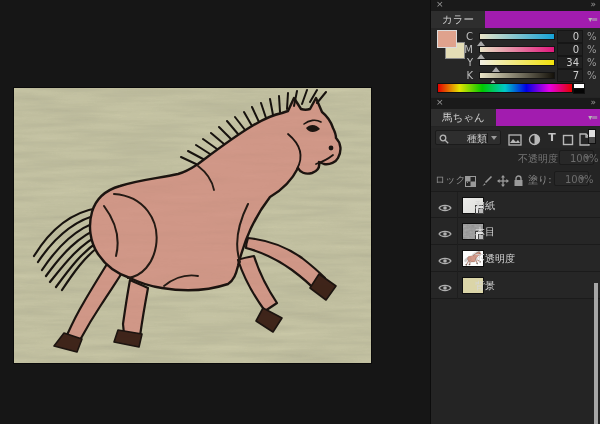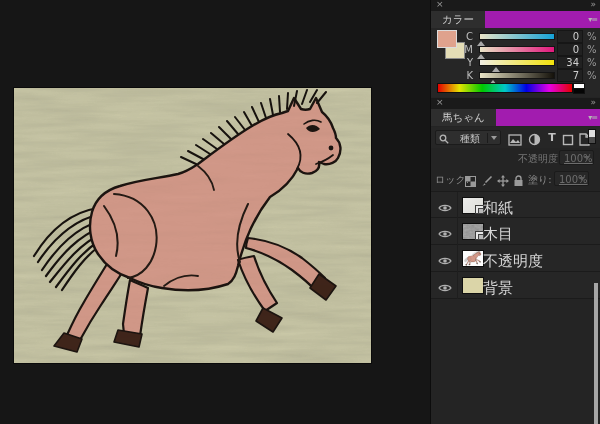--- a/index.html
+++ b/index.html
@@ -48,61 +48,61 @@
 
   .spectrum{position:absolute;left:6px;top:55px;width:136px;height:10px;border:1px solid #101010;
     background:linear-gradient(90deg,#e40000 0%,#e4e400 16%,#00c800 33%,#00c8c8 50%,#0000e4 66%,#e400e4 83%,#e40000 100%);}
   .cap-white{position:absolute;left:142px;top:55px;width:12px;height:6px;background:#fff;border:1px solid #101010;}
   .cap-black{position:absolute;left:142px;top:60px;width:12px;height:6px;background:#050505;border:1px solid #101010;}
 
   
   .frow{position:absolute;left:0;top:29px;width:100%;height:21px;background:#262626;}
   .kindbox{position:absolute;left:4px;top:3px;width:66px;height:15px;background:#2e2e2e;
            border:1px solid #1b1b1b;border-radius:2px;color:#c8c8c8;font-size:10px;}
-  .kindbox .ktext{position:absolute;left:24px;top:1px;line-height:13px;}
+  .kindbox .ktext{position:absolute;left:31px;top:1px;line-height:13px;}
   .kindbox .kdiv{position:absolute;right:12px;top:2px;width:1px;height:10px;background:#1b1b1b;}
   .caret{width:0;height:0;border-left:3px solid transparent;border-right:3px solid transparent;
          border-top:4px solid #9a9a9a;display:inline-block;}
   .kindbox .caret{position:absolute;right:3px;top:5px;}
   .ficon{position:absolute;top:4px;width:16px;height:14px;text-align:center;color:#b8b8b8;}
   .ftoggle{position:absolute;right:5px;top:2px;width:8px;height:15px;border:1px solid #101010;background:#4a4a4a;}
   .ftoggle .on{position:absolute;left:0;top:0;width:100%;height:7px;background:#dedede;}
 
   .brow{position:absolute;left:0;top:51px;width:100%;height:20px;}
   .combo{position:absolute;background:#282828;border:1px solid #1b1b1b;border-radius:2px;
          color:#777;font-size:10px;}
   .blend{left:4px;top:1px;width:78px;height:15px;}
   .blend .btext{position:absolute;left:6px;top:1px;line-height:13px;}
   .blend .caret{position:absolute;right:4px;top:5px;border-top-color:#6a6a6a;}
   .dimlab{position:absolute;font-size:10px;color:#767676;top:3px;}
   .oplab{left:87px;}
   .valdrop{position:absolute;top:1px;width:35px;height:15px;background:#282828;border:1px solid #1b1b1b;
            border-radius:2px;color:#6d6d6d;font-size:10px;}
-  .valdrop .vtext{position:absolute;left:4px;top:1px;line-height:13px;text-decoration:underline;}
+  .valdrop .vtext{position:absolute;left:10px;top:1px;line-height:13px;}
   .valdrop .caret{position:absolute;right:3px;top:5px;border-top-color:#5f5f5f;}
   .opval{left:128px;}
 
   .krow{position:absolute;left:0;top:72px;width:100%;height:20px;}
   .locklab{left:4px;color:#8b8b8b;}
   .lkicon{position:absolute;top:2px;color:#9a9a9a;}
   .filllab{left:97px;color:#8b8b8b;}
   .fillval{left:123px;}
 
   .llist{position:absolute;left:0;top:93px;width:100%;}
   .lrow{position:absolute;left:0;width:100%;height:27px;border-bottom:1px solid #1b1b1b;background:#262626;}
   .lrow:first-child{border-top:1px solid #1b1b1b;}
   .eye{position:absolute;left:7px;top:7px;width:14px;height:12px;}
   .eyediv{position:absolute;left:26px;top:0;width:1px;height:27px;background:#1e1e1e;}
   .lthumb{position:absolute;left:31px;top:5px;width:22px;height:17px;border:1px solid #0f0f0f;background:#fff;}
   .t-washi{background:linear-gradient(135deg,#ececea,#dcdcd8);}
   .t-bg{background:#dbd5a8;}
   .t-horse{background:#fdfdfd;}
   .sobadge{position:absolute;right:-1px;bottom:-1px;width:9px;height:9px;background:#e8e8e8;border:1px solid #3c3c3c;}
   .sobadge:after{content:"";position:absolute;left:2px;top:2px;width:4px;height:4px;border:1px solid #444;background:#bbb;}
-  .lname{position:absolute;left:52px;top:7px;font-size:15px;color:#d6d6d6;}
+  .lname{position:absolute;left:44px;top:7px;font-size:10px;color:#d6d6d6;}
 
   .edge-strip{position:absolute;left:163px;top:283px;width:4px;height:141px;background:#a6a6a6;}
 </style>
 </head>
 <body>
 
 <div class="screen">
 
   <div class="canvas-area">
     <div class="doc">

